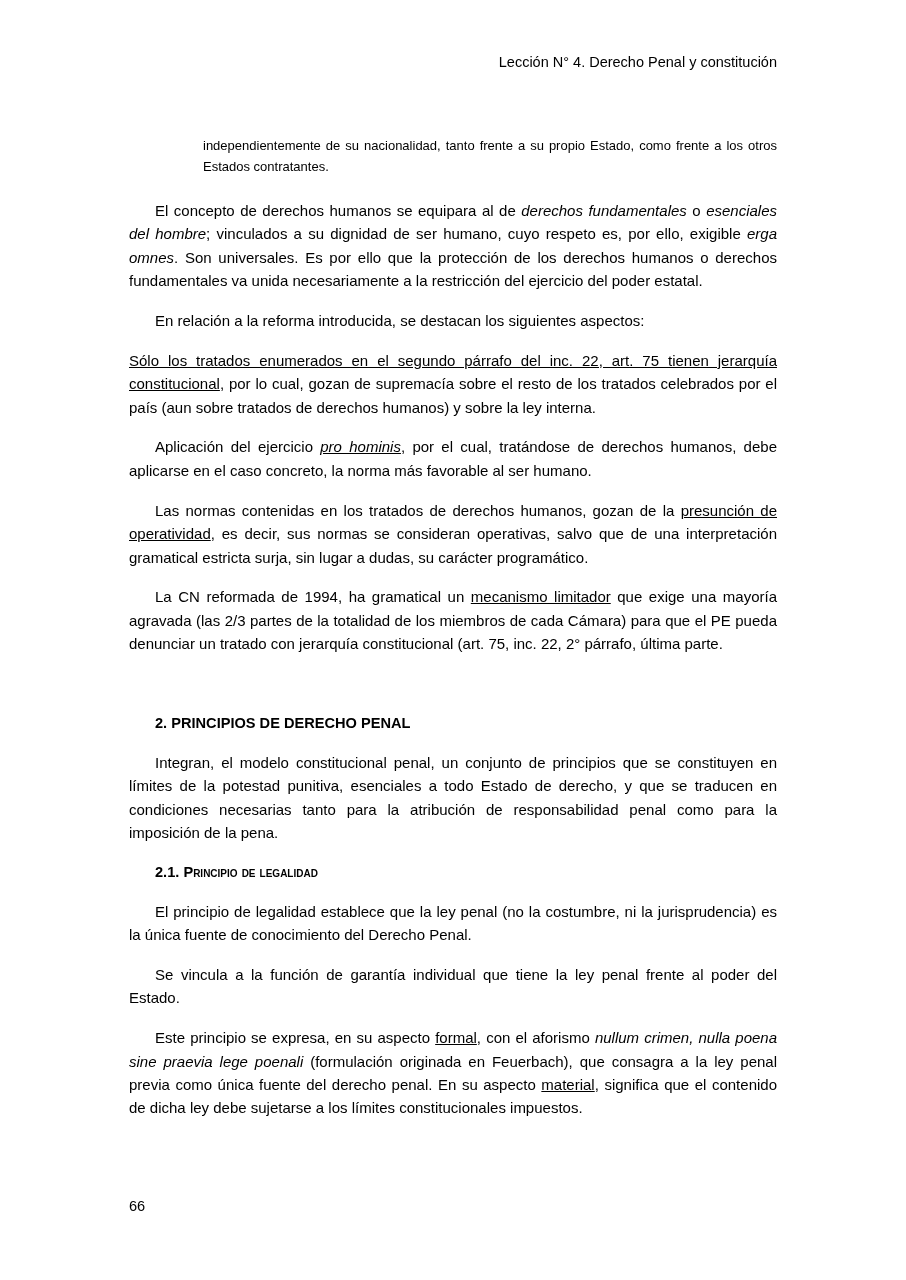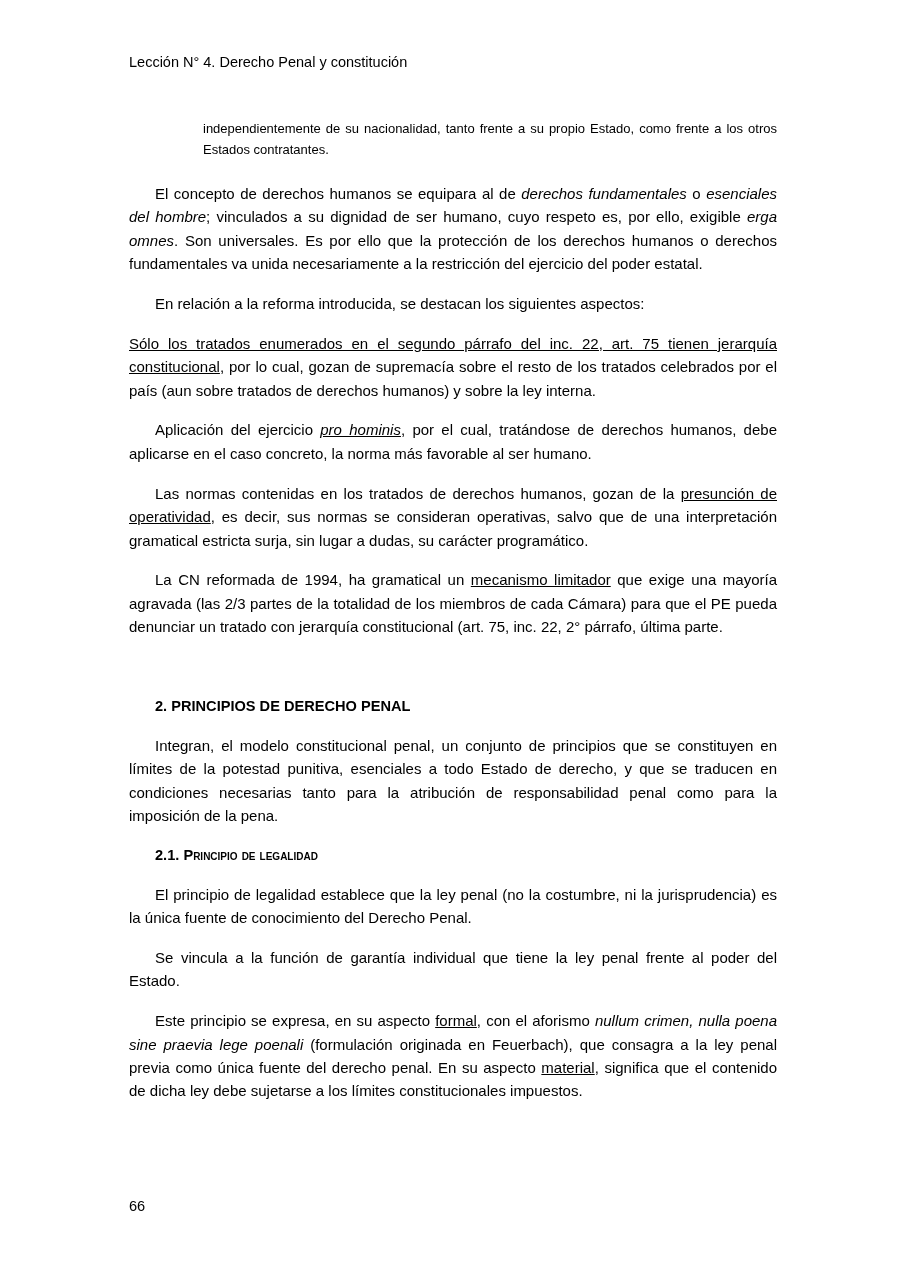--- a/index.html
+++ b/index.html
@@ -14,24 +14,24 @@
     color: #000000;
   }
   .page {
     position: relative;
     width: 906px;
     height: 1280px;
     box-sizing: border-box;
     padding: 52px 129px 0 129px;
   }
   .header {
-    text-align: left;
+    text-align: right;
     font-size: 14.5px;
     line-height: 1.4;
-    margin: 0 0 47px 0;
+    margin: 0 0 64px 0;
   }
   .body-col {
     width: 648px;
   }
   p {
     margin: 0 0 16.5px 0;
     font-size: 15px;
     line-height: 1.56;
     text-align: justify;
     text-justify: inter-word;

